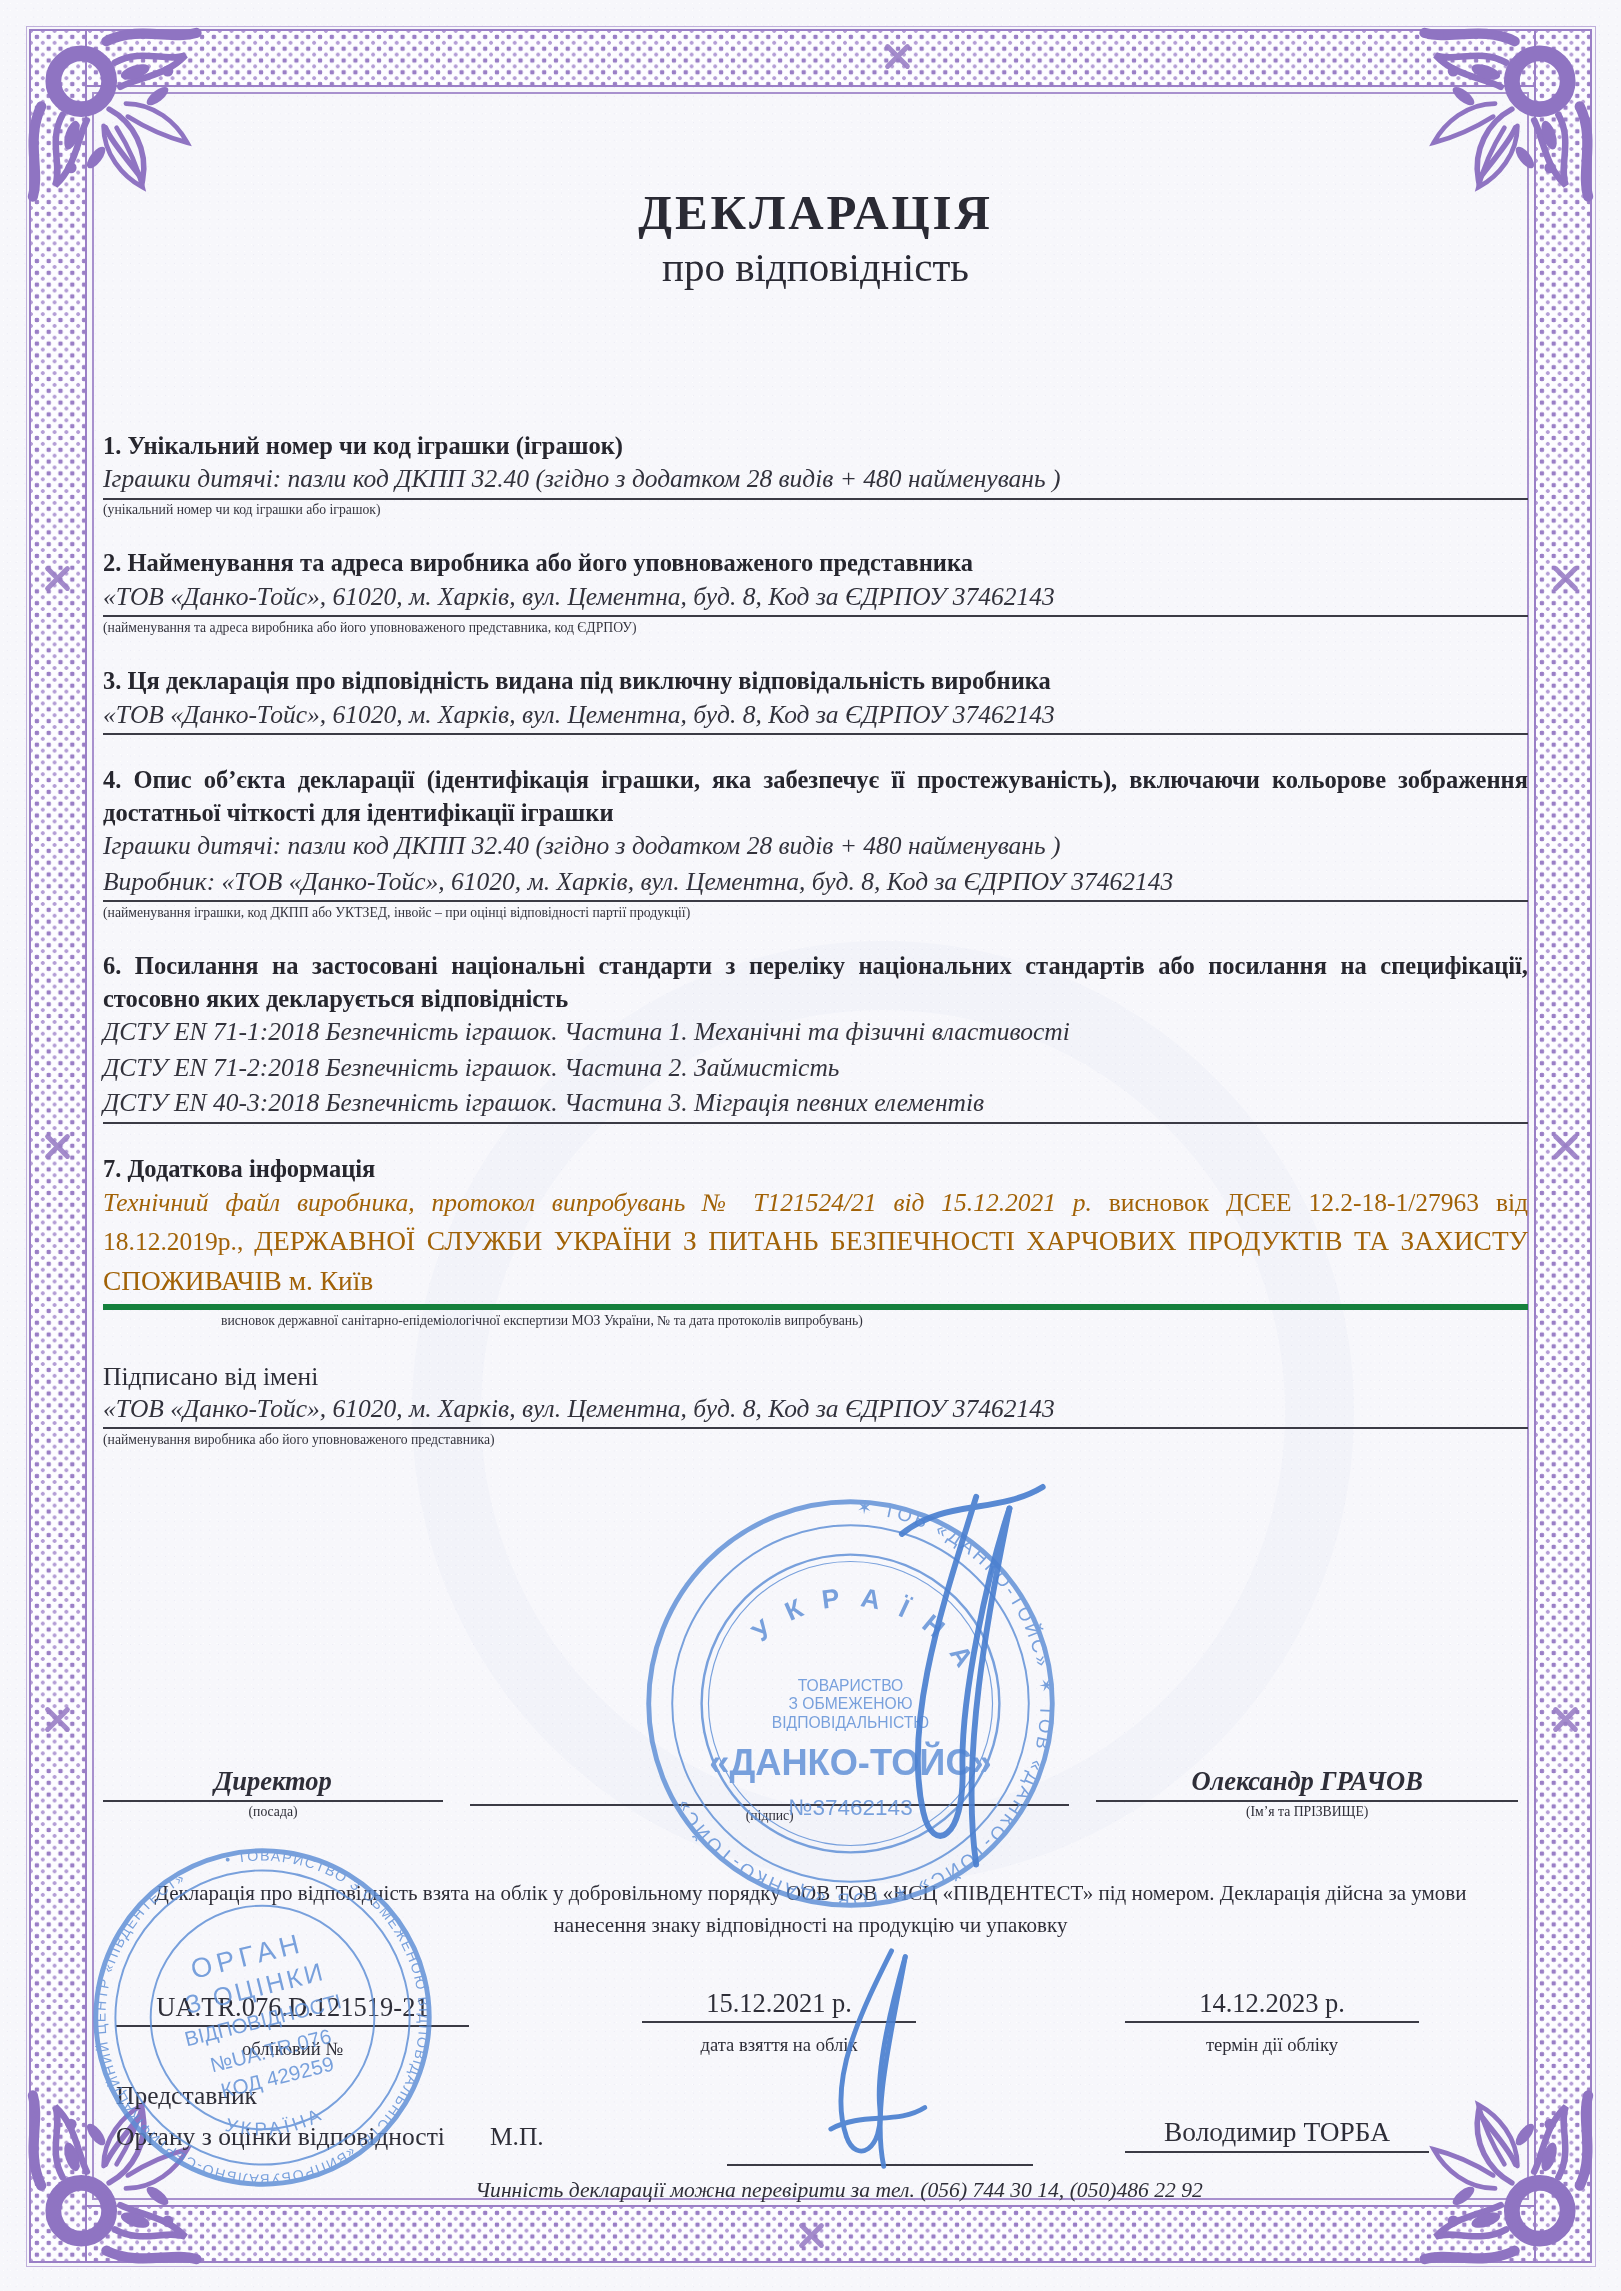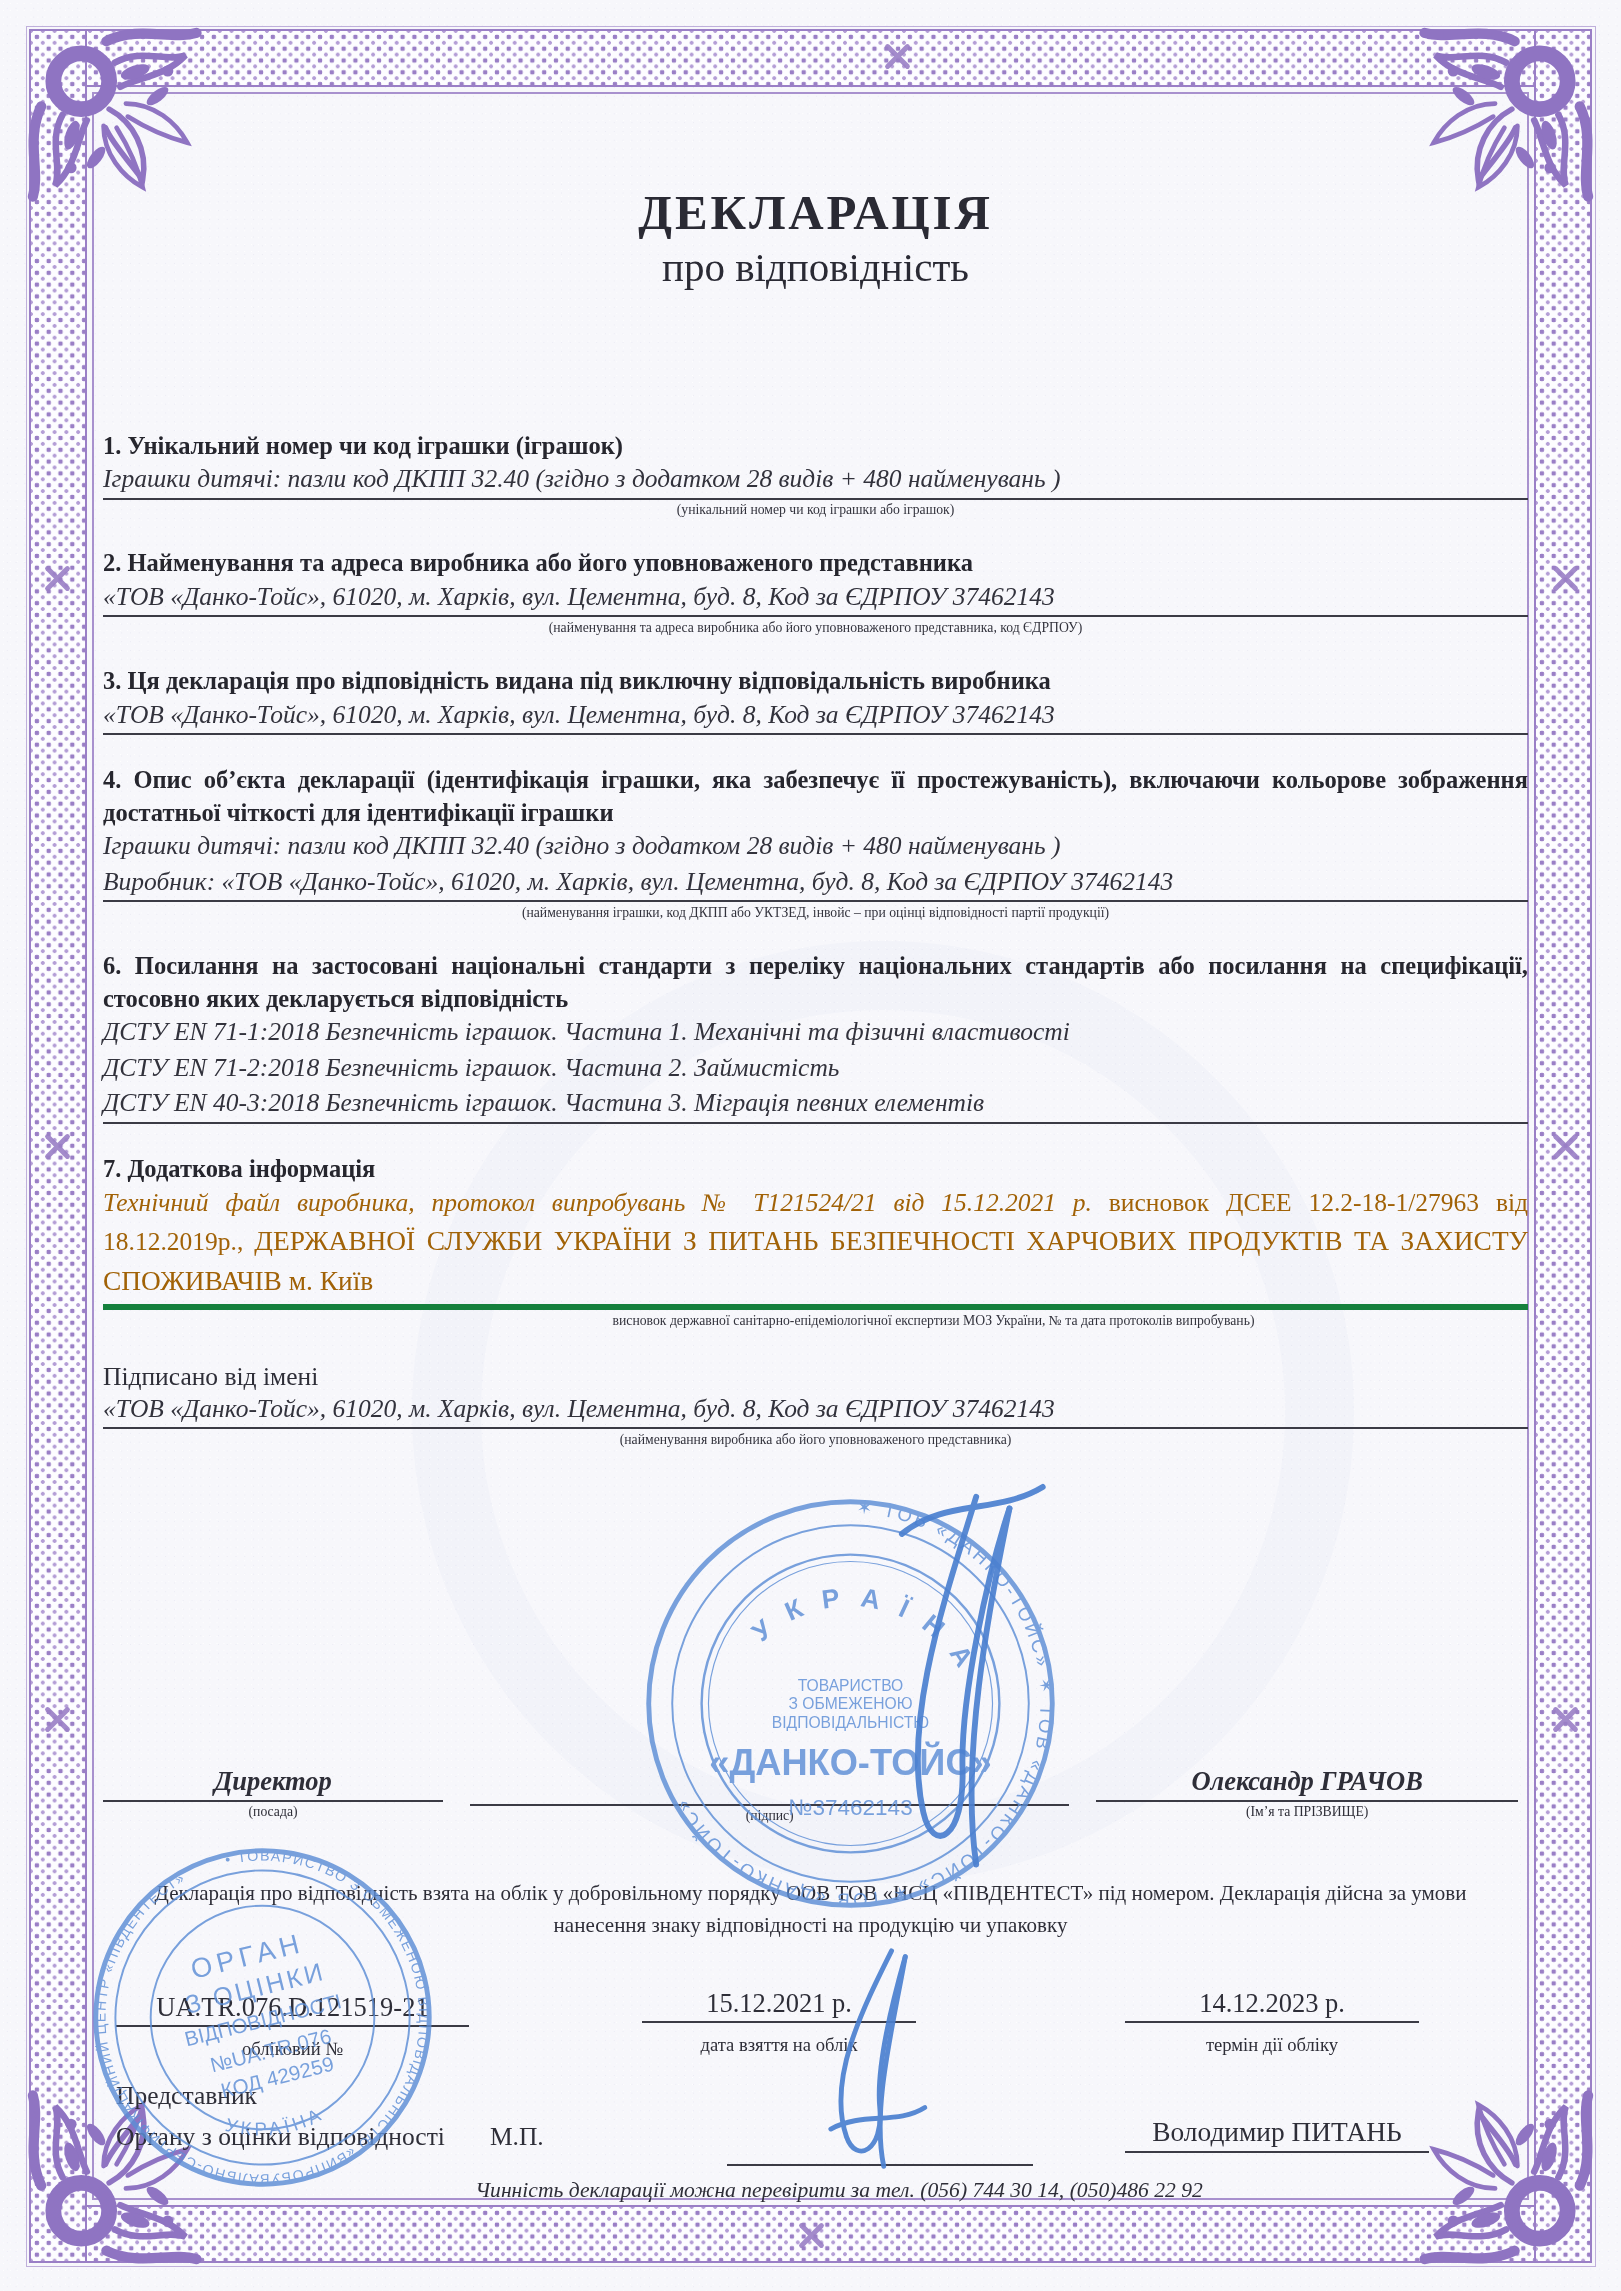--- a/index.html
+++ b/index.html
@@ -40,21 +40,21 @@
   
   .content{position:absolute;left:103px;right:93px;top:162px;}
   .title{font-size:49px;font-weight:bold;text-align:center;letter-spacing:2.9px;margin:21.6px 0 0;color:#2a2a34;}
   .subtitle{font-size:41px;text-align:center;margin:2px 0 0;color:#2a2a34;}
   .sec{margin-top:29px;}
   .sec.first{margin-top:139px;}
   .sec-h{font-size:24.5px;font-weight:bold;line-height:1.32;color:#26262e;}
   .sec-h.just{text-align:justify;}
   .value{font-size:25.5px;font-style:italic;line-height:1.36;padding-bottom:1px;color:#32323c;}
   .value.u{border-bottom:2px solid #3b3b45;}
-  .cap{font-size:13.7px;text-align:center;margin-top:2.9px;color:#33333d;}
+  .cap{font-size:13.7px;margin-top:2.9px;color:#33333d;}
   .cap.shift{transform:translateX(118px);}
   .mixed{font-size:25.5px;line-height:1.45;color:#a16207;border-bottom:6px solid #15803d;padding-bottom:2px;text-align:justify;}
   .mixed .it{font-style:italic;}
   .mixed .up{font-size:27.4px;}
   .signed-label{font-size:25.5px;margin-top:33px;}
   
   .sig-row{position:absolute;left:103px;right:103px;top:1766px;display:flex;}
   .sig-cell{display:flex;flex-direction:column;}
   .sig-cell .line{border-bottom:2px solid #3b3b45;text-align:center;font-size:26.5px;font-weight:bold;font-style:italic;padding-bottom:2.9px;}
   .sig-cell .line.empty{height:35px;}
@@ -223,21 +223,21 @@
     <div class="sm">термін дії обліку</div>
   </div>
 </div>
 
 <div class="rep-block">
   <div>Представник</div>
   <div><span>Органу з оцінки відповідності</span><span class="mp">М.П.</span></div>
 </div>
 
 <div class="sign-line2"></div>
-<div class="registrar">Володимир ПИТАНЬ</div>
+<div class="registrar">Володимир ТОРБА</div>
 <div class="verify">Чинність декларації можна перевірити за тел. (056) 744 30 14, (050)486 22 92</div>
 
 <svg class="stamp stamp-company" width="431" height="431" viewBox="0 0 440 440">
   <defs>
     <path id="ringC" d="M220,26 a194,194 0 1 1 -0.2,0" fill="none"></path>
     <path id="arcTopC" d="M112,180 a128,128 0 0 1 216,0" fill="none"></path>
   </defs>
   <g stroke="#5d8ed6" fill="none">
     <circle cx="220" cy="220" r="206" stroke-width="5"></circle>
     <circle cx="220" cy="220" r="182" stroke-width="2"></circle>

